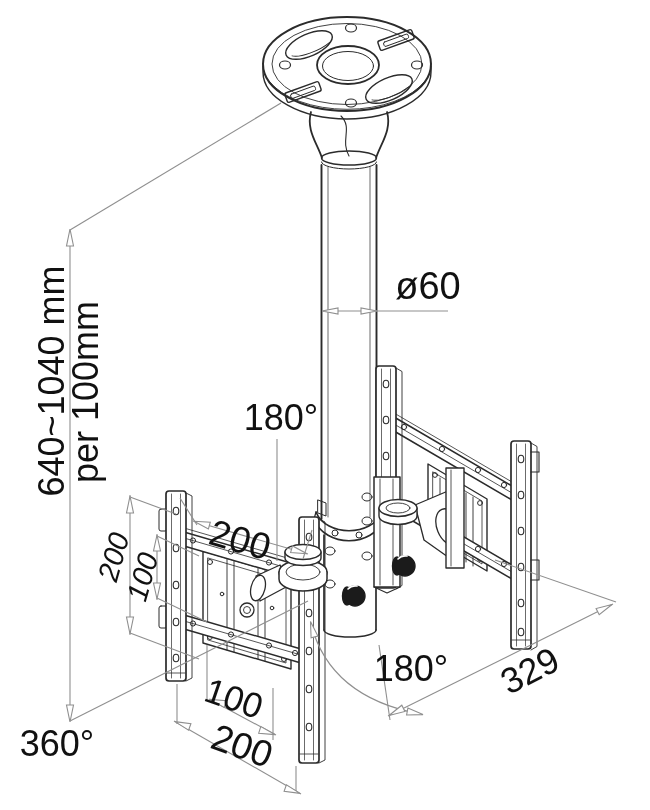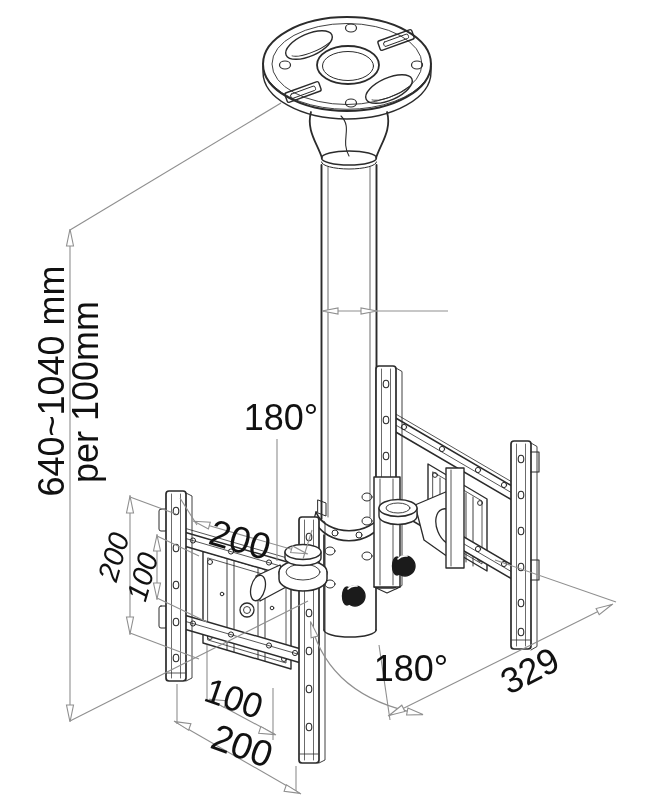--- a/index.html
+++ b/index.html
@@ -339,21 +339,23 @@
     <polygon class="ar" points="300,793.4 286.4,784.8 284.1,791.4"></polygon>
     <polygon class="ar" points="389,715.5 404.9,711.5 401.8,705.2"></polygon>
     <polygon class="ar" points="612,604.5 599.2,614.7 596.1,608.5"></polygon>
     <polygon class="ar" points="423,714.6 406.6,715.0 407.9,708.1"></polygon>
     <polygon class="ar" points="310.5,621.5 311.1,637.9 317.9,636.1"></polygon>
   </g>
 </svg>
 
 <div class="label l-range">640~1040 mm</div>
 <div class="label l-step">per 100mm</div>
+<div class="label l-dia">ø60</div>
 <div class="label l-tilt">180°</div>
 <div class="label l-top200">200</div>
 <div class="label l-left200">200</div>
 <div class="label l-left100">100</div>
 <div class="label l-b100">100</div>
 <div class="label l-b200">200</div>
 <div class="label l-swivel">180°</div>
 <div class="label l-329">329</div>
+<div class="label l-360">360°</div>
 </div>
 
 </body></html>

